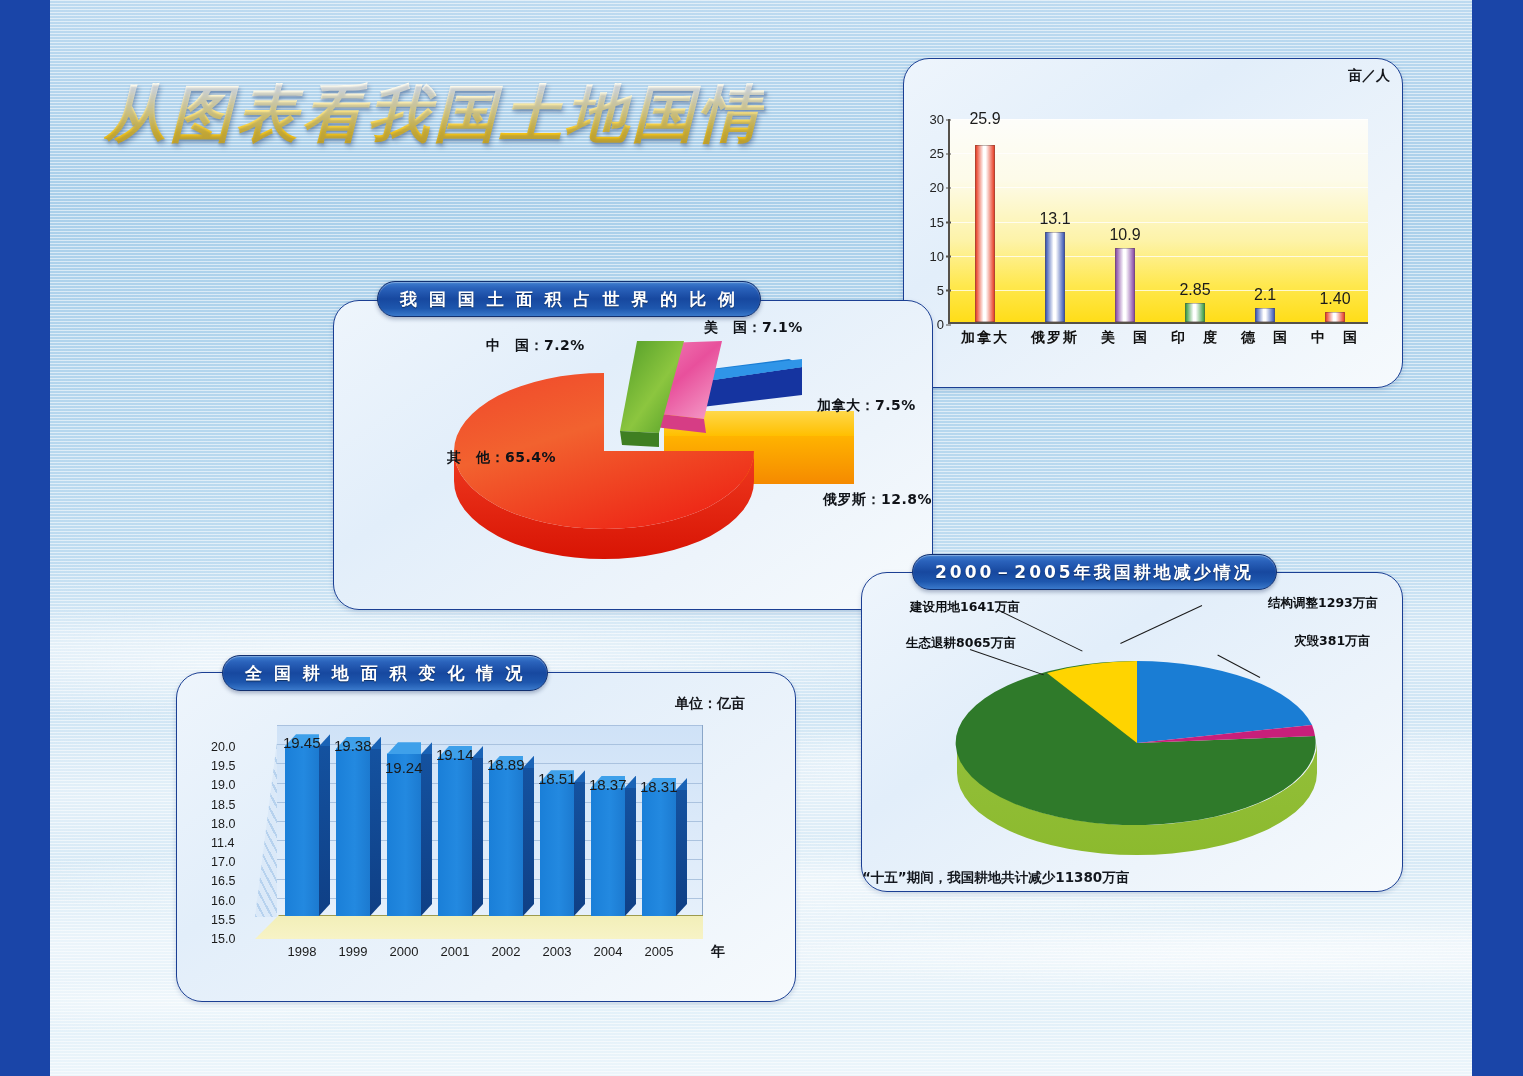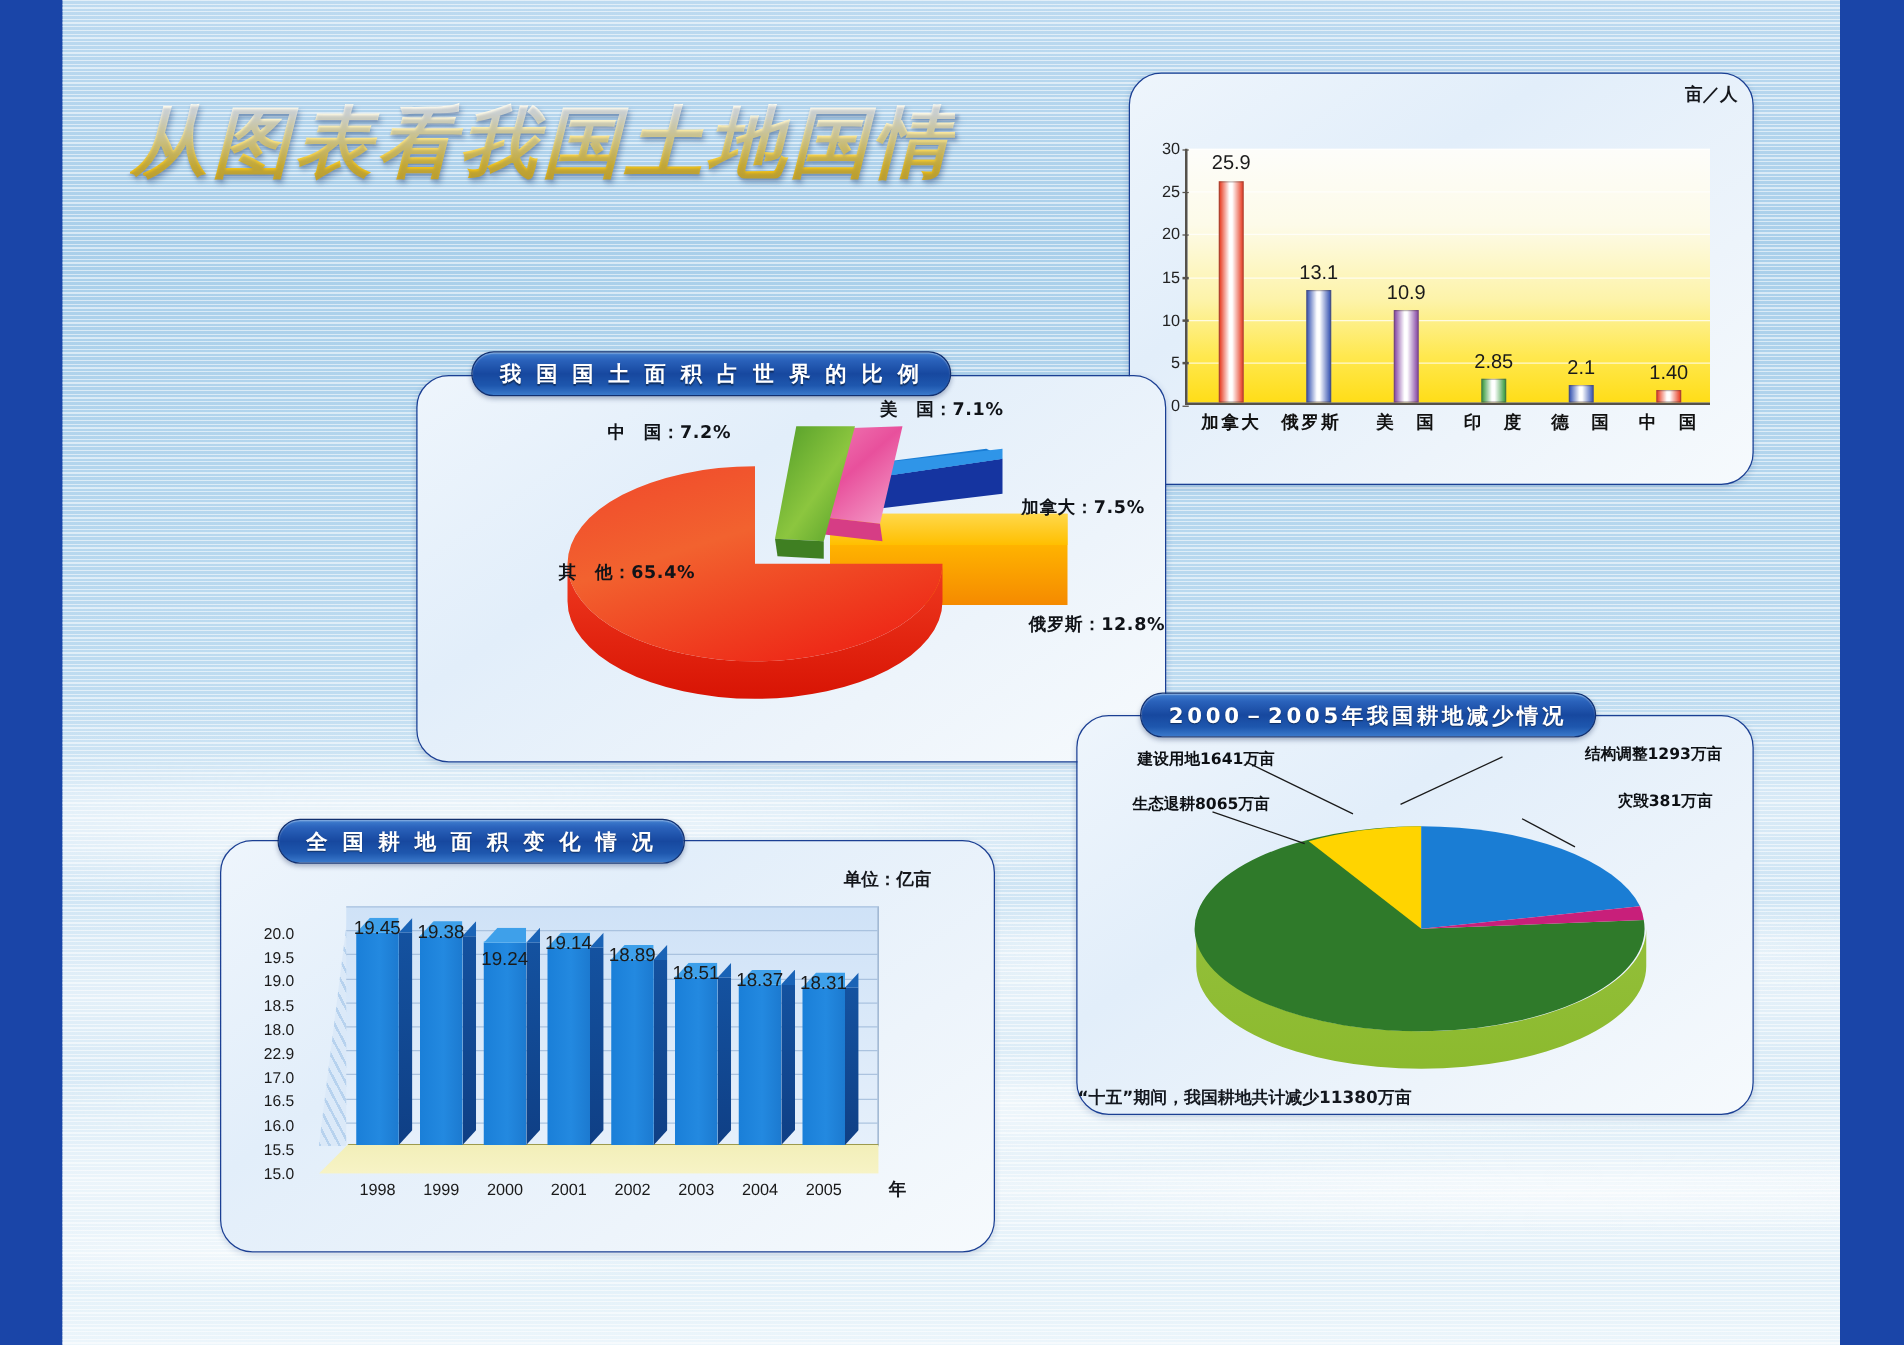--- a/index.html
+++ b/index.html
@@ -250,28 +250,28 @@
         <div class="hgrid" style="top: 102.5px;"></div>
         <div class="ytick" style="top: 102.5px;">15</div>
         <div class="hgrid" style="top: 68.3333px;"></div>
         <div class="ytick" style="top: 68.3333px;">20</div>
         <div class="hgrid" style="top: 34.1667px;"></div>
         <div class="ytick" style="top: 34.1667px;">25</div>
         <div class="hgrid" style="top: 0px;"></div>
         <div class="ytick" style="top: 0px;">30</div>
         <div class="abar-wrap" style="left: 5px; width: 60px;">
           <div class="abar" style="height: 176.983px; background: linear-gradient(to right, rgb(232, 67, 42) 0%, rgb(255, 255, 255) 42%, rgb(255, 255, 255) 54%, rgb(232, 67, 42) 100%);"></div>
-          <div class="abar-val" style="bottom: 180px;">25.9</div>
+          <div class="abar-val" style="bottom: 192px;">25.9</div>
         </div>
         <div class="acat" style="left: 5px; width: 60px; text-align: center; top: 210px;">加拿大</div>
         <div class="abar-wrap" style="left: 75px; width: 60px;">
           <div class="abar" style="height: 89.5167px; background: linear-gradient(to right, rgb(63, 91, 181) 0%, rgb(255, 255, 255) 42%, rgb(255, 255, 255) 54%, rgb(63, 91, 181) 100%);"></div>
           <div class="abar-val" style="bottom: 91.5167px;">13.1</div>
         </div>
-        <div class="acat" style="left: 75px; width: 60px; text-align: left; top: 210px;">俄罗斯</div>
+        <div class="acat" style="left: 75px; width: 60px; text-align: center; top: 210px;">俄罗斯</div>
         <div class="abar-wrap" style="left: 145px; width: 60px;">
           <div class="abar" style="height: 74.4833px; background: linear-gradient(to right, rgb(139, 79, 168) 0%, rgb(255, 255, 255) 42%, rgb(255, 255, 255) 54%, rgb(139, 79, 168) 100%);"></div>
           <div class="abar-val" style="bottom: 76.4833px;">10.9</div>
         </div>
         <div class="acat" style="left: 145px; width: 60px; text-align: center; top: 210px;">美　国</div>
         <div class="abar-wrap" style="left: 215px; width: 60px;">
           <div class="abar" style="height: 19.475px; background: linear-gradient(to right, rgb(63, 158, 69) 0%, rgb(255, 255, 255) 42%, rgb(255, 255, 255) 54%, rgb(63, 158, 69) 100%);"></div>
           <div class="abar-val" style="bottom: 21.475px;">2.85</div>
         </div>
         <div class="acat" style="left: 215px; width: 60px; text-align: center; top: 210px;">印　度</div>
@@ -377,21 +377,21 @@
           <div class="gl" style="top: 19.2px;"></div>
           <div class="gl" style="top: 0px;"></div>
         </div>
       <div class="floor"></div>
       <div id="xaxis-c">年</div>
     <div class="cytick" style="left: -44px; top: 214px;">15.0</div>
         <div class="cytick" style="left: -44px; top: 194.8px;">15.5</div>
         <div class="cytick" style="left: -44px; top: 175.6px;">16.0</div>
         <div class="cytick" style="left: -44px; top: 156.4px;">16.5</div>
         <div class="cytick" style="left: -44px; top: 137.2px;">17.0</div>
-        <div class="cytick" style="left: -44px; top: 118px;">22.9</div>
+        <div class="cytick" style="left: -44px; top: 118px;">11.4</div>
         <div class="cytick" style="left: -44px; top: 98.8px;">18.0</div>
         <div class="cytick" style="left: -44px; top: 79.6px;">18.5</div>
         <div class="cytick" style="left: -44px; top: 60.4px;">19.0</div>
         <div class="cytick" style="left: -44px; top: 41.2px;">19.5</div>
         <div class="cytick" style="left: -44px; top: 22px;">20.0</div>
         <div class="cbar" style="left: 30px; height: 170.88px;">
           <div class="top"></div>
           <div class="side"></div>
         </div>
         <div class="cval" style="left: 28px; top: 9.12px;">19.45</div>

